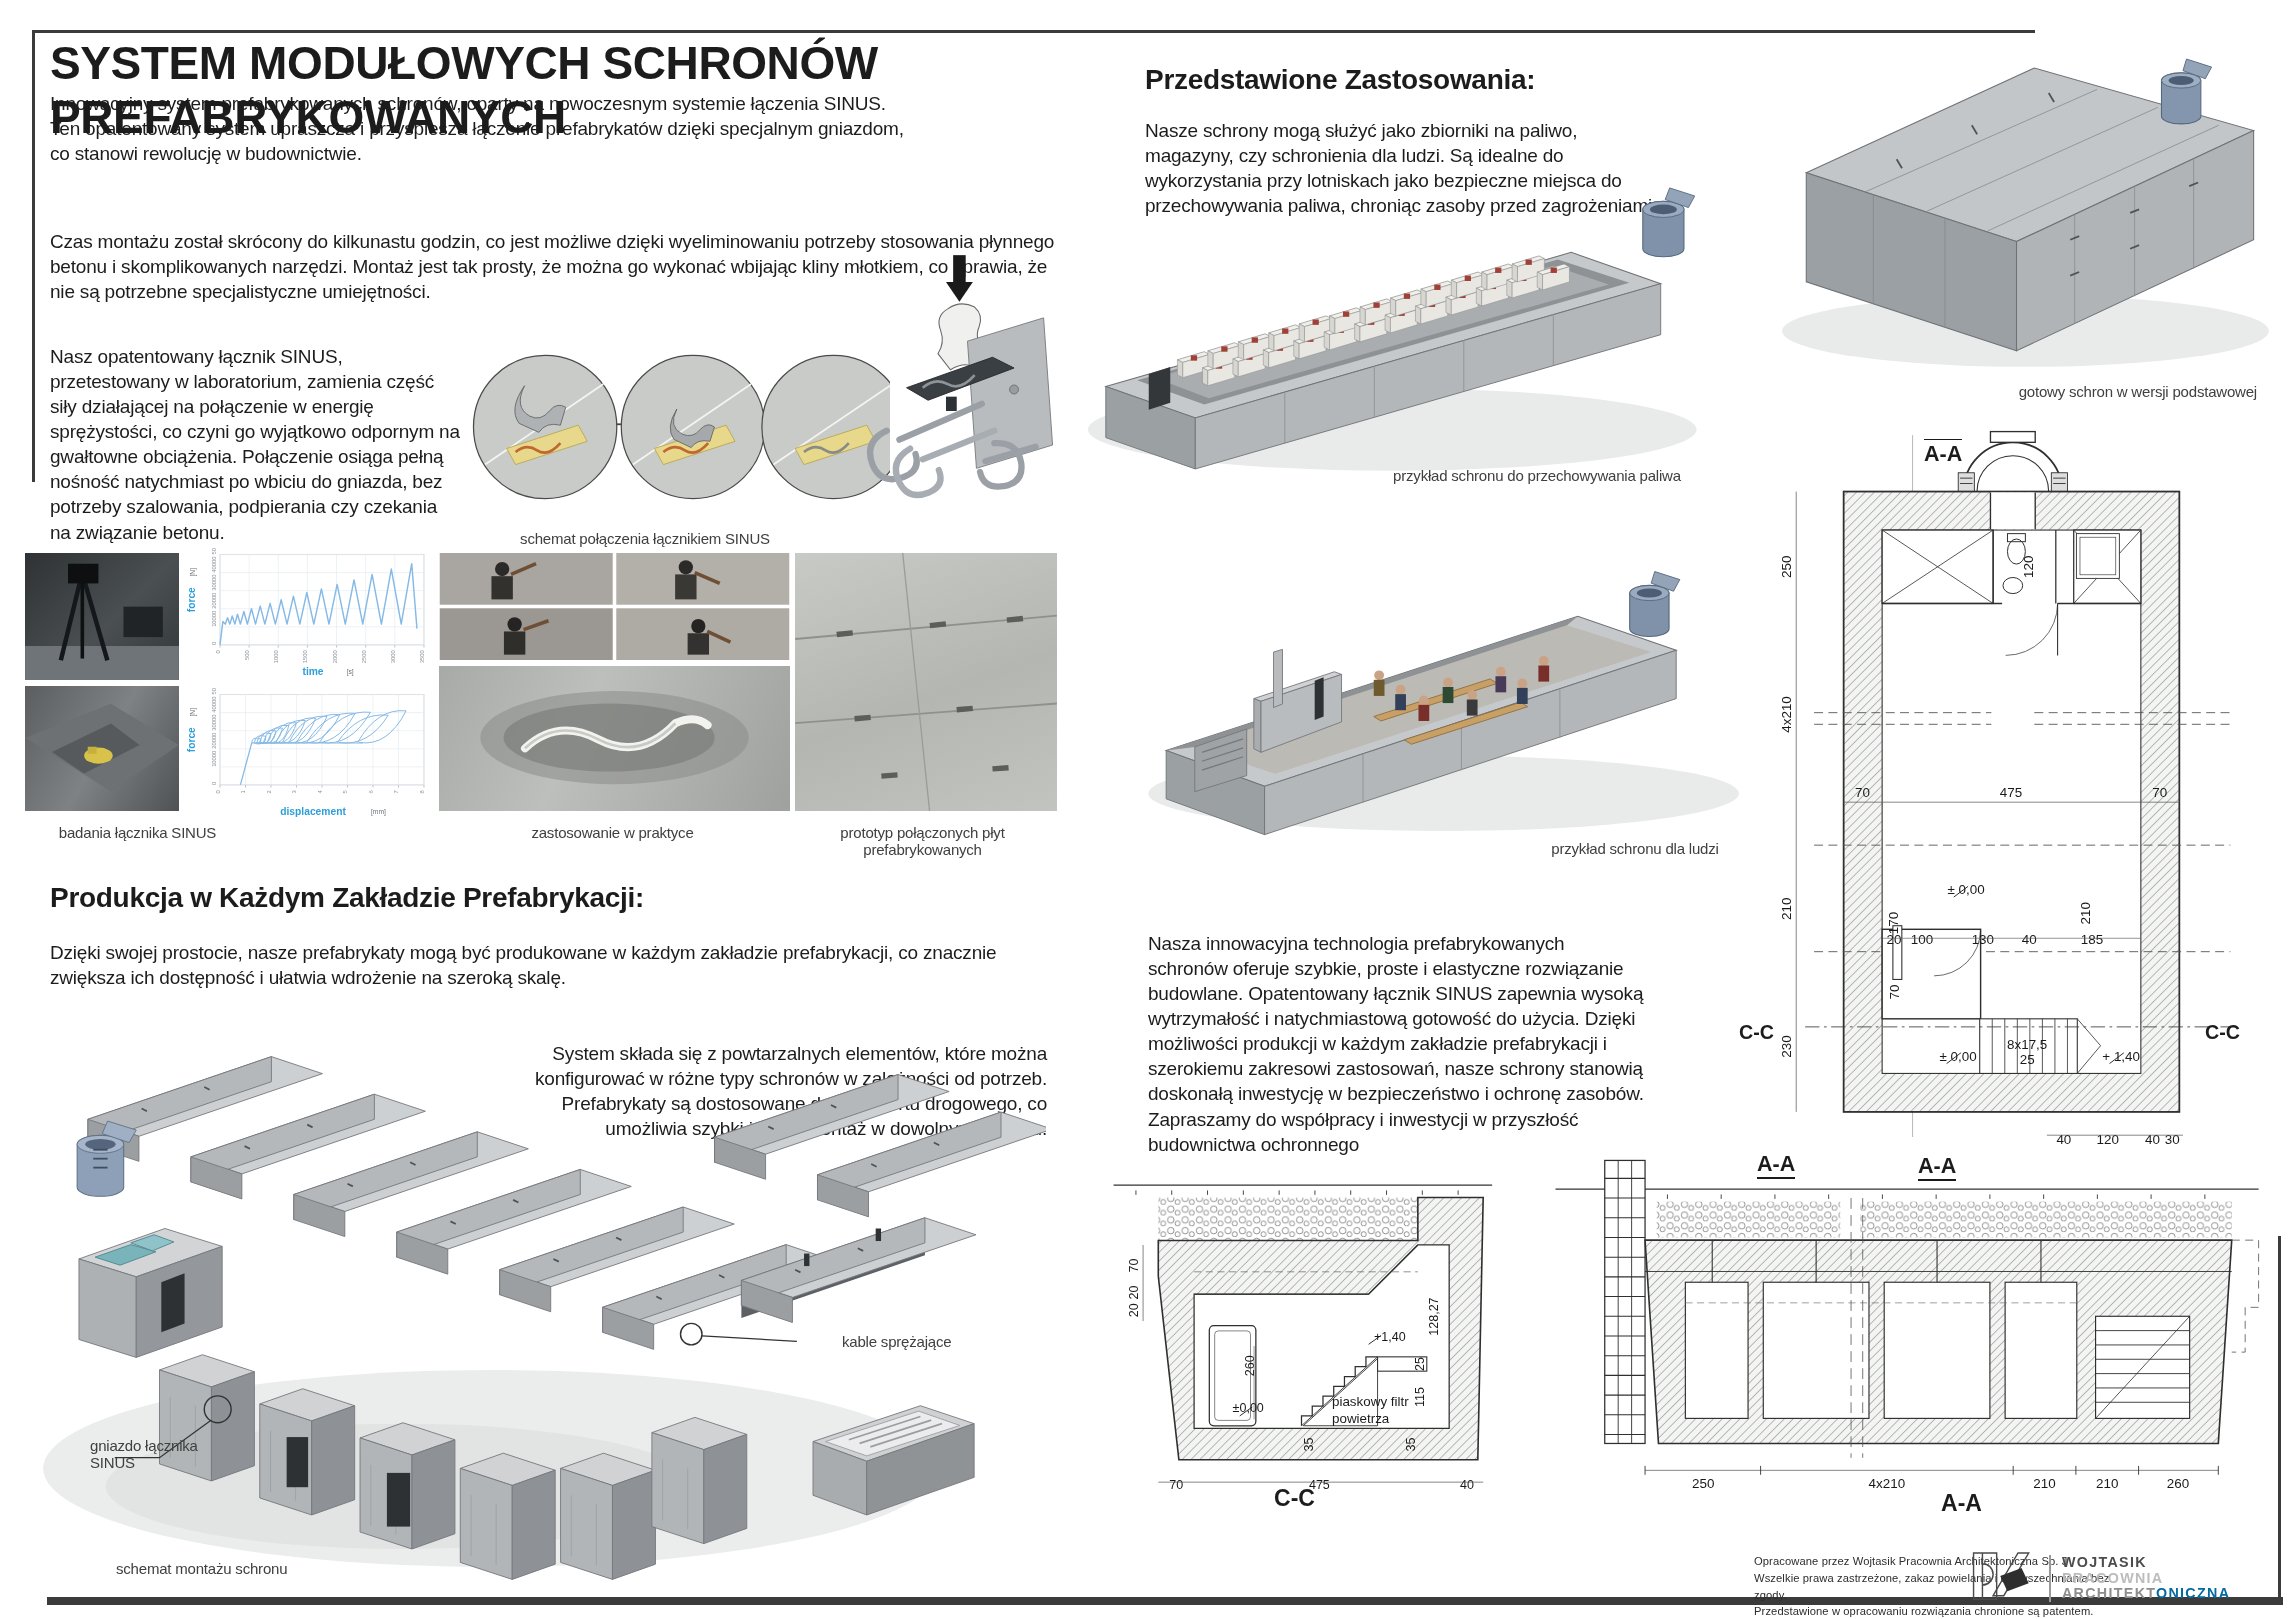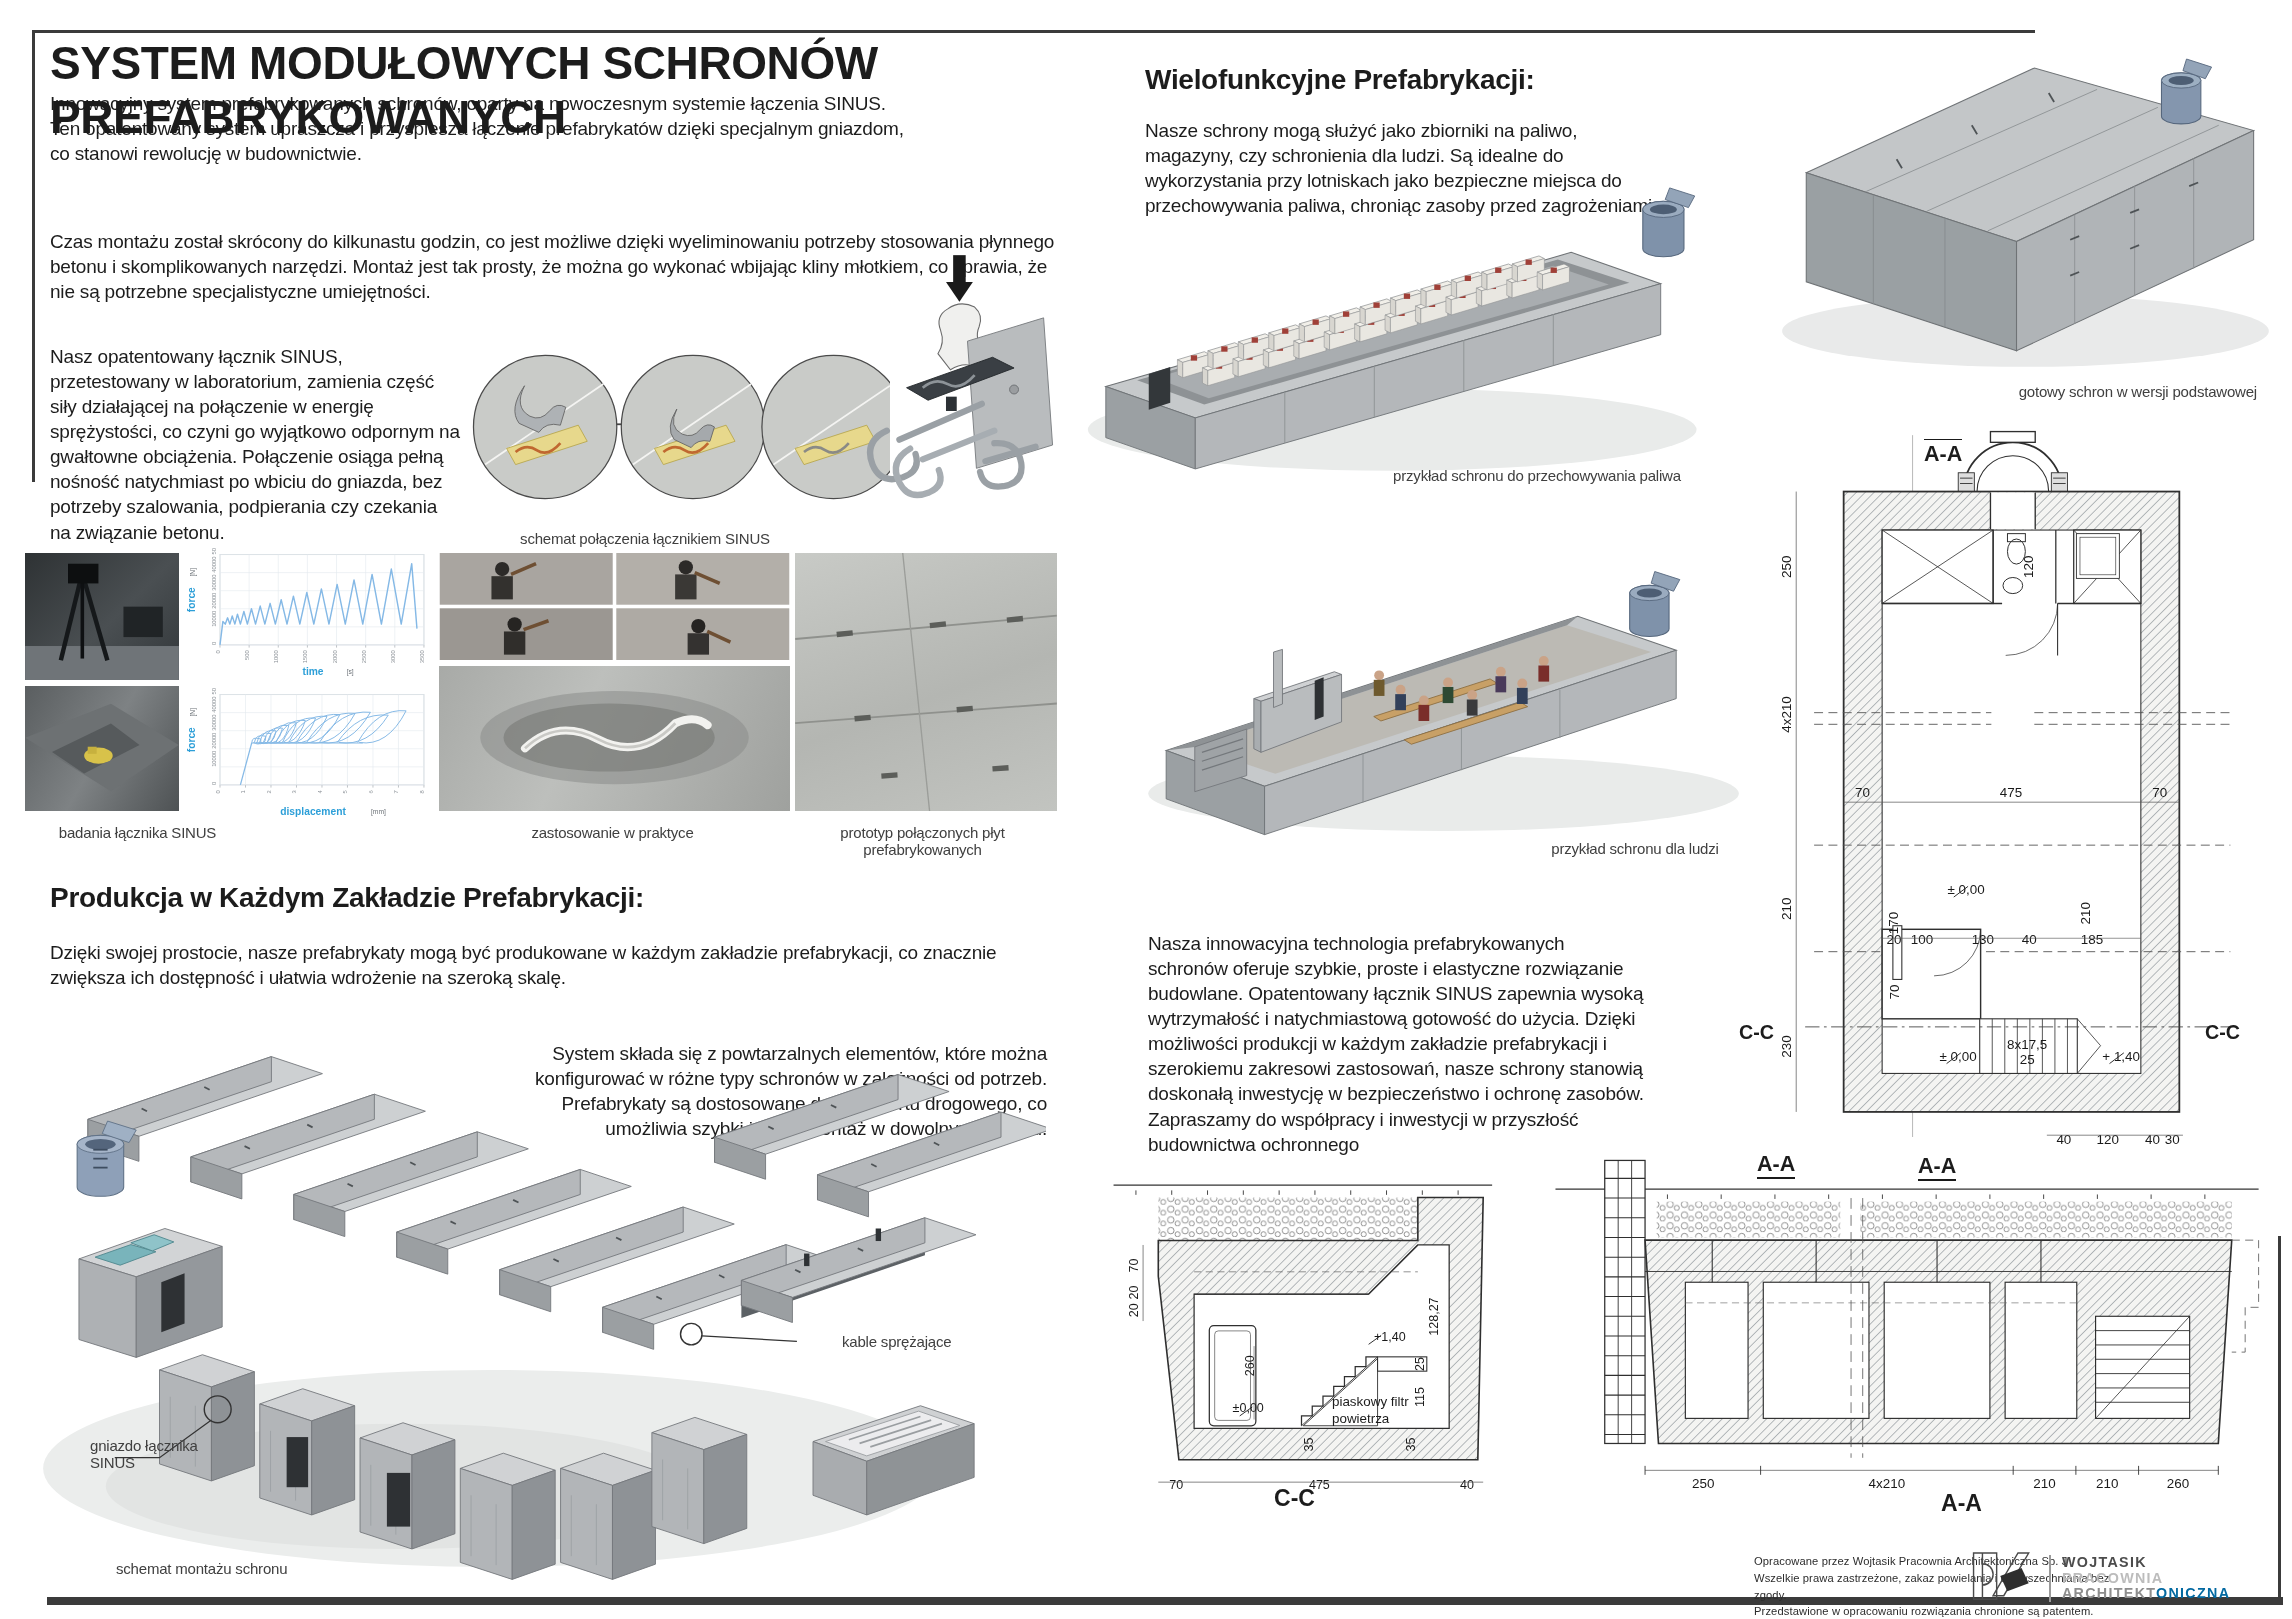--- a/index.html
+++ b/index.html
@@ -342,21 +342,21 @@
     <circle cx="215" cy="474" r="15" fill="none" stroke="#333" stroke-width="1.6"></circle>
     <polyline points="208,486 150,528 100,528" fill="none" stroke="#333" stroke-width="1.4"></polyline>
     <circle cx="744" cy="390" r="12" fill="none" stroke="#333" stroke-width="1.6"></circle>
     <line x1="756" y1="392" x2="862" y2="398" stroke="#333" stroke-width="1.4"></line>
   </svg>
   <div class="abs cap preline" style="left:90px;top:1437px;">gniazdo łącznika
 SINUS</div>
   <div class="abs cap" style="left:802px;top:1333px;margin-left:40px;">kable sprężające</div>
   <div class="abs cap" style="left:116px;top:1560px;">schemat montażu schronu</div>
 
-  <div class="abs h2" style="left:1145px;top:64px;">Wielofunkcyjne Prefabrykacji:</div>
+  <div class="abs h2" style="left:1145px;top:64px;">Przedstawione Zastosowania:</div>
   <div class="abs para" style="left:1145px;top:118px;width:524px;">Nasze schrony mogą służyć jako zbiorniki na paliwo, magazyny, czy schronienia dla ludzi. Są idealne do wykorzystania przy lotniskach jako bezpieczne miejsca do przechowywania paliwa, chroniąc zasoby przed zagrożeniami.</div>
 
   <svg class="abs" style="left:1070px;top:134px;" width="716" height="345" viewBox="0 0 800 385">
     <ellipse cx="360" cy="330" rx="340" ry="46" fill="#e9ebea"></ellipse>
     <defs>
       <g id="tankpair">
         <g>
             <polygon points="0,0 30,-9 36,-6 6,3" fill="#f1efe9" stroke="#8c8f91" stroke-width="0.8"></polygon>
             <polygon points="0,0 6,3 6,20 0,17" fill="#d8d6d0" stroke="#8c8f91" stroke-width="0.6"></polygon>
             <polygon points="6,3 36,-6 36,11 6,20" fill="#e9e7e1" stroke="#8c8f91" stroke-width="0.6"></polygon>

